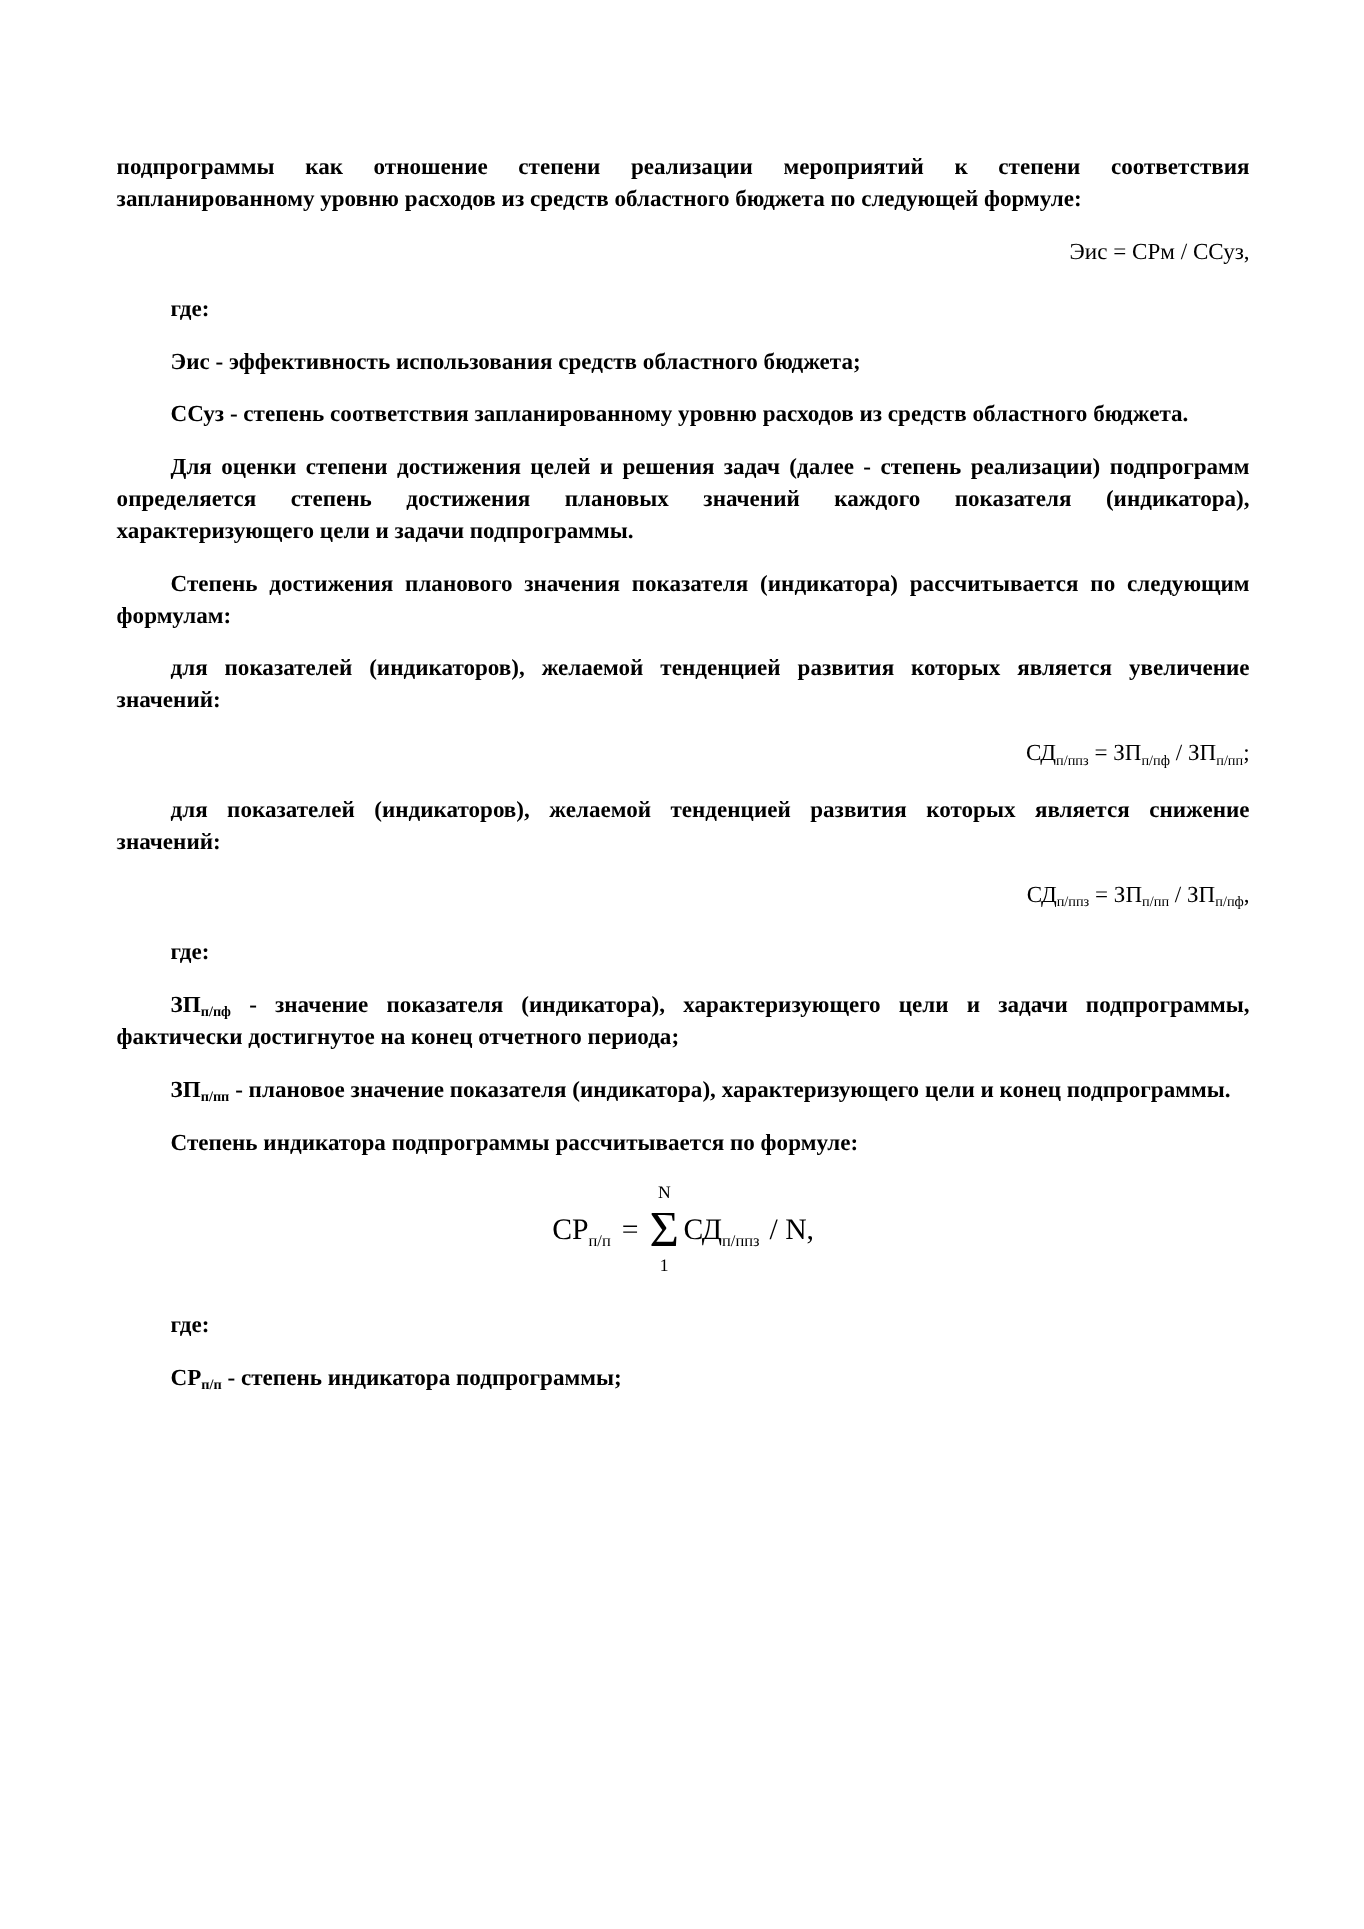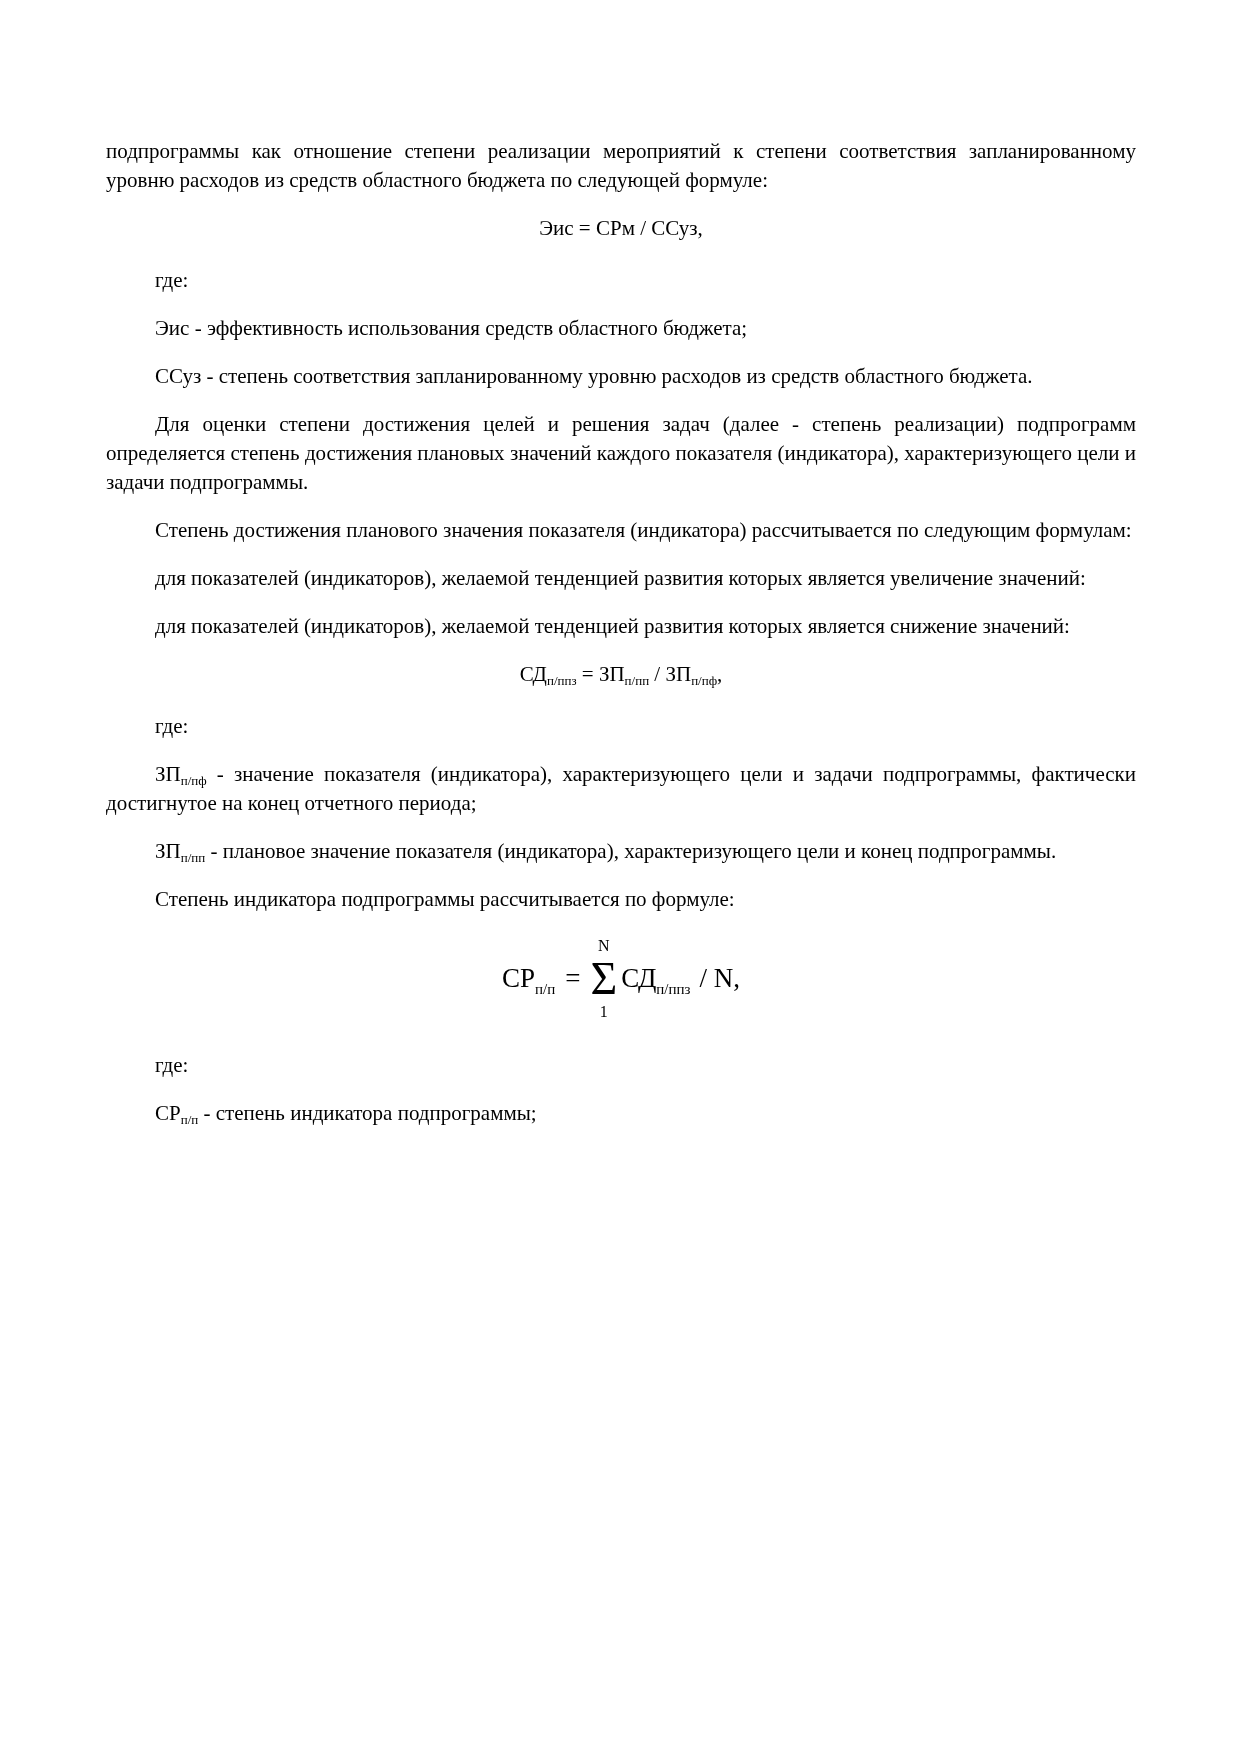--- a/index.html
+++ b/index.html
@@ -14,28 +14,29 @@
     width: 1240px;
     height: 1754px;
     padding: 137px 104px 60px 106px;
     background: #ffffff;
     overflow: hidden;
   }
   .para {
     font-size: 21px;
     line-height: 29px;
     margin-bottom: 19px;
+    font-weight: bold;
   }
   .justify { text-align: justify; }
   .indent  { text-indent: 49px; }
   .formula-line {
     font-size: 21px;
     line-height: 29px;
     margin: 6px 0 23px 0;
-    text-align: center;
+    text-align: right;
   }
   sub.f-sub {
     font-size: 13px;
     line-height: 0;
     vertical-align: -4px;
   }
   .big-formula {
     display: flex;
     justify-content: center;
     align-items: center;
@@ -81,20 +82,21 @@
 
 
   <p class="para indent justify">ССуз - степень соответствия запланированному уровню расходов из средств областного бюджета.</p>
 
   <p class="para indent justify">Для оценки степени достижения целей и решения задач (далее - степень реализации) подпрограмм определяется степень достижения плановых значений каждого показателя (индикатора), характеризующего цели и задачи подпрограммы.</p>
 
   <p class="para indent justify">Степень достижения планового значения показателя (индикатора) рассчитывается по следующим формулам:</p>
 
   <p class="para indent justify">для показателей (индикаторов), желаемой тенденцией развития которых является увеличение значений:</p>
 
+  <p class="formula-line"><span>СД</span><sub class="f-sub">п/ппз</sub><span> = ЗП</span><sub class="f-sub">п/пф</sub><span> / ЗП</span><sub class="f-sub">п/пп</sub><span>;</span></p>
 
   <p class="para indent justify">для показателей (индикаторов), желаемой тенденцией развития которых является снижение значений:</p>
 
   <p class="formula-line"><span>СД</span><sub class="f-sub">п/ппз</sub><span> = ЗП</span><sub class="f-sub">п/пп</sub><span> / ЗП</span><sub class="f-sub">п/пф</sub><span>,</span></p>
 
   <p class="para indent">где:</p>
 
 
   <p class="para indent justify"><span>ЗП</span><sub class="f-sub">п/пф</sub><span> - значение показателя (индикатора), характеризующего цели и задачи подпрограммы, фактически достигнутое на конец отчетного периода;</span></p>
 

